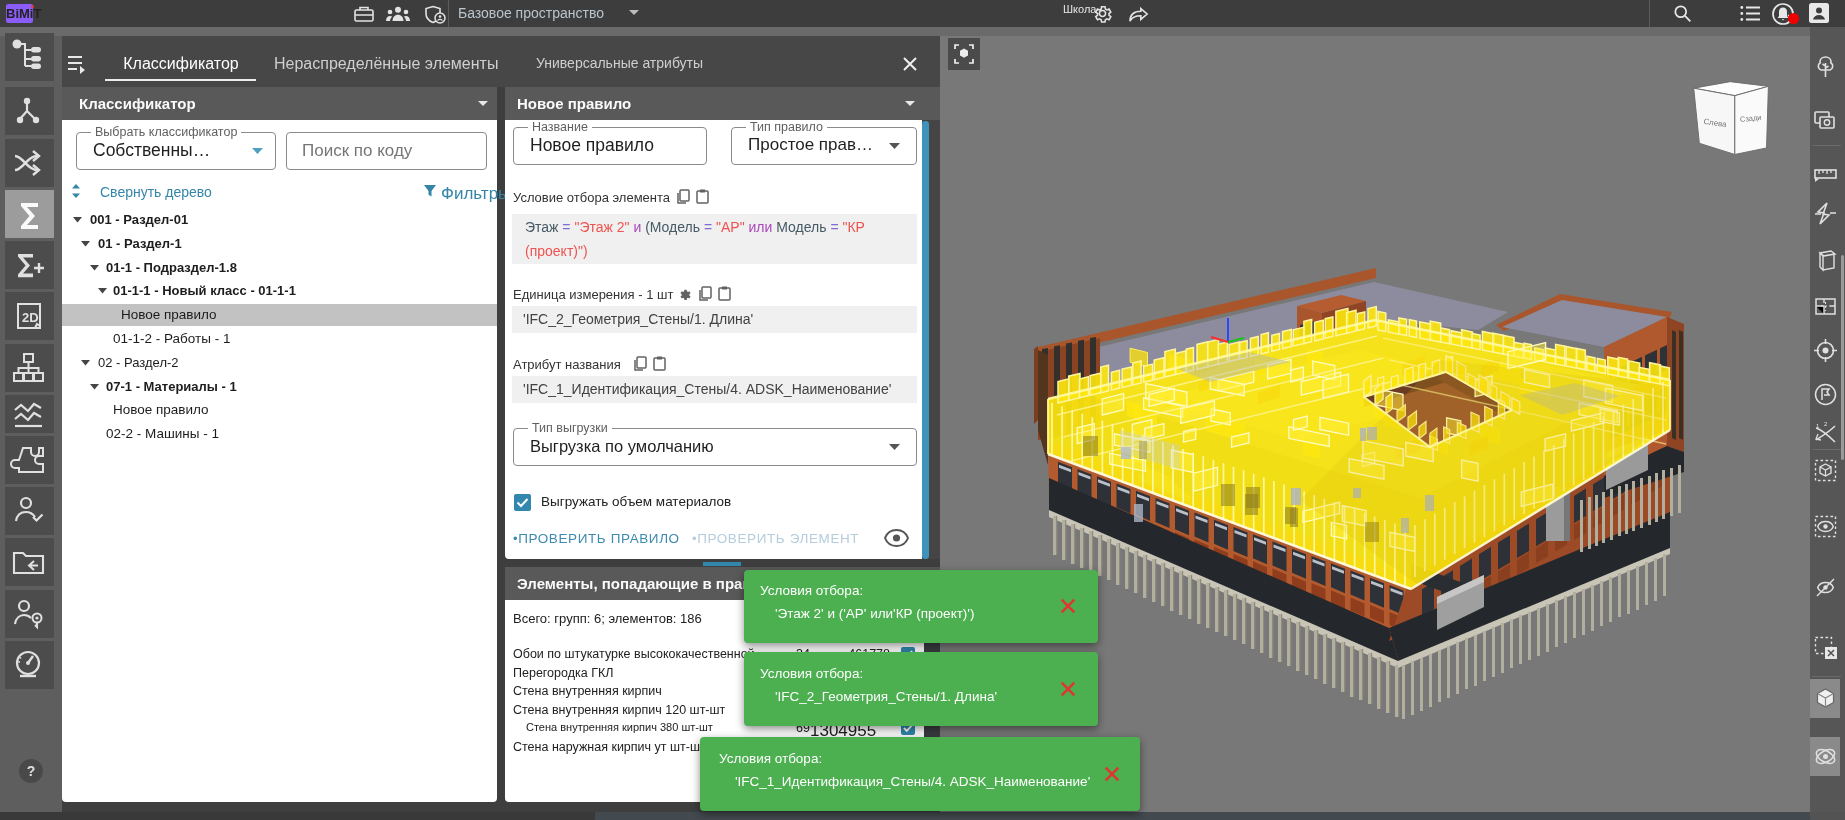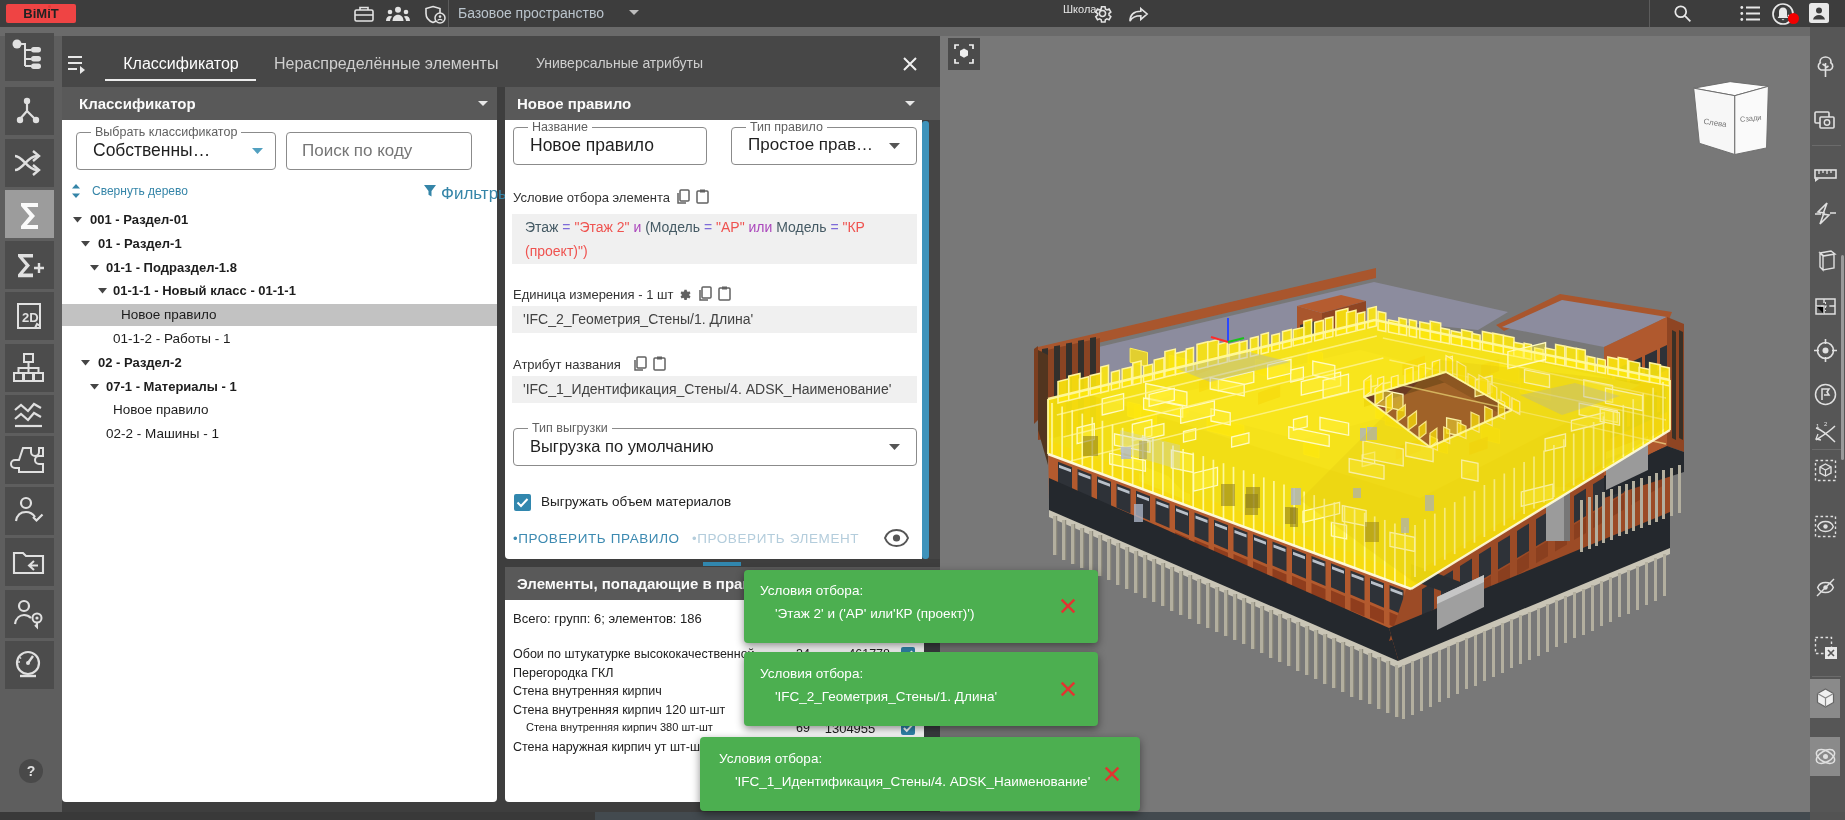--- a/index.html
+++ b/index.html
@@ -1,18 +1,18 @@
 <!DOCTYPE html>
 <html><head><meta charset="utf-8"><style>
 *{margin:0;padding:0;box-sizing:border-box}
 html,body{width:1845px;height:820px;overflow:hidden;background:#555;font-family:"Liberation Sans",sans-serif;}
 .abs{position:absolute}
 </style></head><body>
 <div class="abs" style="left:0;top:0;width:1845px;height:27px;background:#3d3d3d"></div>
-<div class="abs" style="left:6px;top:4px;width:70px;height:19px;background:#ef4444;border-radius:2px;color:#222;font-weight:bold;font-size:13px;text-align:center;line-height:19px;letter-spacing:0">BiM<span style="position:relative">i<span style="position:absolute;left:1px;top:-1px;width:3px;height:3px;background:#e53935;border-radius:50%"></span></span>T</div>
+<div class="abs" style="left:6px;top:4px;width:27px;height:19px;background:#8b5cf6;border-radius:2px;color:#222;font-weight:bold;font-size:13px;text-align:center;line-height:19px;letter-spacing:0">BiM<span style="position:relative">i<span style="position:absolute;left:1px;top:-1px;width:3px;height:3px;background:#e53935;border-radius:50%"></span></span>T</div>
 <svg class="abs" style="left:352px;top:3px" width="110" height="22" viewBox="0 0 110 22">
 <g stroke="#e3e3e3" stroke-width="1.6" fill="none">
 <rect x="3" y="7" width="18" height="11" rx="1.5"></rect>
       <path d="M8 7V4.5h8V7M3 12h18"></path>
 </g>
     <g fill="#e3e3e3">
       <circle cx="46" cy="6.8" r="3"></circle>
       <path d="M40.5 18c0-4 2.4-6.3 5.5-6.3s5.5 2.3 5.5 6.3z"></path>
       <circle cx="38" cy="9" r="2.3"></circle>
       <path d="M34 18c0-3.2 1.8-5 4-5 .8 0 1.5.2 2.1.6A8.5 8.5 0 0 0 38 18z"></path>
@@ -178,28 +178,28 @@
     <path d="M1 1l5 5 5-5z" fill="#e8e8e8"></path>
   </svg>
 <div class="abs" style="left:62px;top:120px;width:435px;height:682px;background:#fff;border-radius:0 0 4px 4px"></div>
 <div class="abs" style="left:76px;top:132px;width:200px;height:38px;border:1px solid #8b8b8b;border-radius:4px">
 <div class="abs" style="left:14px;top:-8px;background:#fff;padding:0 4px;font-size:12.5px;color:#5f5f5f">Выбрать классификатор</div>
 <div class="abs" style="left:16px;top:7px;font-size:17.5px;color:#1f1f1f">Собственны…</div>
 <svg class="abs" style="left:174px;top:14px" width="13" height="9">
       <path d="M1 1l5.5 6 5.5-6z" fill="#52a0c0"></path>
     </svg>
   </div>
-<div class="abs" style="left:286px;top:132px;width:186px;height:38px;border:1px solid #8b8b8b;border-radius:4px">
+<div class="abs" style="left:286px;top:132px;width:201px;height:38px;border:1px solid #8b8b8b;border-radius:4px">
 <div class="abs" style="left:15px;top:8px;font-size:17px;color:#767676">Поиск по коду</div>
   </div>
 <svg class="abs" style="left:70px;top:183px" width="12" height="16" viewBox="0 0 12 16">
     <path d="M6 1L2 5.5h8z" fill="#3585a8"></path>
     <path d="M6 15l4-4.5H2z" fill="#3585a8"></path>
   </svg>
-<div class="abs" style="left:92px;top:184px;font-size:12px;color:#3585a8">Свернуть дерево</div>
+<div class="abs" style="left:100px;top:184px;font-size:14px;color:#3585a8">Свернуть дерево</div>
 <svg class="abs" style="left:423px;top:184px" width="14" height="14" viewBox="0 0 14 14">
     <path d="M1 1h12L8.5 7v5.5l-3-1.8V7z" fill="#3585a8"></path>
   </svg>
 <div class="abs" style="left:441px;top:184px;font-size:17px;color:#3585a8">Фильтры</div>
 <svg class="abs" style="left:73px;top:217px" width="9" height="6">
     <path d="M0 0l4.5 5.5L9 0z" fill="#454545"></path>
   </svg>
 <div class="abs" style="left:90px;top:212px;font-size:13px;font-weight:bold;color:#1d1d1d">001 - Раздел-01</div>
 <svg class="abs" style="left:81px;top:241px" width="9" height="6">
     <path d="M0 0l4.5 5.5L9 0z" fill="#454545"></path>
@@ -212,21 +212,21 @@
 <svg class="abs" style="left:98px;top:288px" width="9" height="6">
     <path d="M0 0l4.5 5.5L9 0z" fill="#454545"></path>
   </svg>
 <div class="abs" style="left:113px;top:283px;font-size:13px;font-weight:bold;color:#1d1d1d">01-1-1 - Новый класс - 01-1-1</div>
 <div class="abs" style="left:62px;top:304px;width:435px;height:22px;background:#c2c2c2"></div>
 <div class="abs" style="left:121px;top:307px;font-size:13.5px;font-weight:normal;color:#1d1d1d">Новое правило</div>
 <div class="abs" style="left:113px;top:331px;font-size:13.5px;font-weight:normal;color:#1d1d1d">01-1-2 - Работы - 1</div>
 <svg class="abs" style="left:81px;top:360px" width="9" height="6">
     <path d="M0 0l4.5 5.5L9 0z" fill="#454545"></path>
   </svg>
-<div class="abs" style="left:98px;top:355px;font-size:13px;font-weight:bold;color:#1d1d1d">02 - Раздел-2</div>
+<div class="abs" style="left:98px;top:355px;font-size:13px;font-weight:normal;color:#1d1d1d">02 - Раздел-2</div>
 <svg class="abs" style="left:90px;top:384px" width="9" height="6">
     <path d="M0 0l4.5 5.5L9 0z" fill="#454545"></path>
   </svg>
 <div class="abs" style="left:106px;top:379px;font-size:13px;font-weight:bold;color:#1d1d1d">07-1 - Материалы - 1</div>
 <div class="abs" style="left:113px;top:402px;font-size:13.5px;font-weight:normal;color:#1d1d1d">Новое правило</div>
 <div class="abs" style="left:106px;top:426px;font-size:13.5px;font-weight:normal;color:#1d1d1d">02-2 - Машины - 1</div>
 <div class="abs" style="left:505px;top:87px;width:435px;height:33px;background:#595959"></div>
 <div class="abs" style="left:517px;top:95px;font-size:15px;font-weight:bold;color:#fafafa">Новое правило</div>
 <svg class="abs" style="left:904px;top:100px" width="12" height="8">
     <path d="M1 1l5 5 5-5z" fill="#e8e8e8"></path>
@@ -320,21 +320,21 @@
       <path d="M3.5 8.5l3.5 3.5 6.5-7" stroke="#fff" stroke-width="2.4" fill="none"></path>
     </svg></div>
 <div class="abs" style="left:513px;top:702.5px;font-size:12.5px;color:#212121;white-space:nowrap">Стена внутренняя кирпич 120 шт-шт</div>
 <div class="abs" style="left:760px;top:702.5px;width:50px;font-size:12.5px;color:#212121;text-align:right">61</div>
 <div class="abs" style="left:810px;top:702.5px;width:80px;font-size:12.5px;color:#212121;text-align:right">391042</div>
 <div class="abs" style="left:901px;top:702.5px;width:14px;height:14px;background:#3187ae;border-radius:2px"><svg width="14" height="14" viewBox="0 0 17 17">
       <path d="M3.5 8.5l3.5 3.5 6.5-7" stroke="#fff" stroke-width="2.4" fill="none"></path>
     </svg></div>
 <div class="abs" style="left:526px;top:721.0px;font-size:11px;color:#212121;white-space:nowrap">Стена внутренняя кирпич 380 шт-шт</div>
 <div class="abs" style="left:760px;top:721.0px;width:50px;font-size:12.5px;color:#212121;text-align:right">69</div>
-<div class="abs" style="left:810px;top:721.0px;width:80px;font-size:13px;color:#212121;text-align:center">1304955</div>
+<div class="abs" style="left:810px;top:721.0px;width:80px;font-size:17px;color:#212121;text-align:left">1304955</div>
 <div class="abs" style="left:901px;top:721.0px;width:14px;height:14px;background:#3187ae;border-radius:2px"><svg width="14" height="14" viewBox="0 0 17 17">
       <path d="M3.5 8.5l3.5 3.5 6.5-7" stroke="#fff" stroke-width="2.4" fill="none"></path>
     </svg></div>
 <div class="abs" style="left:513px;top:739.5px;font-size:12.5px;color:#212121;white-space:nowrap">Стена наружная кирпич ут шт-шт</div>
 <div class="abs" style="left:760px;top:739.5px;width:50px;font-size:12.5px;color:#212121;text-align:right">73</div>
 <div class="abs" style="left:810px;top:739.5px;width:80px;font-size:12.5px;color:#212121;text-align:right">952104</div>
 <div class="abs" style="left:901px;top:739.5px;width:14px;height:14px;background:#3187ae;border-radius:2px"><svg width="14" height="14" viewBox="0 0 17 17">
       <path d="M3.5 8.5l3.5 3.5 6.5-7" stroke="#fff" stroke-width="2.4" fill="none"></path>
     </svg></div>
 <div class="abs" style="left:940px;top:36px;width:870px;height:776px;background:#787878"></div>

